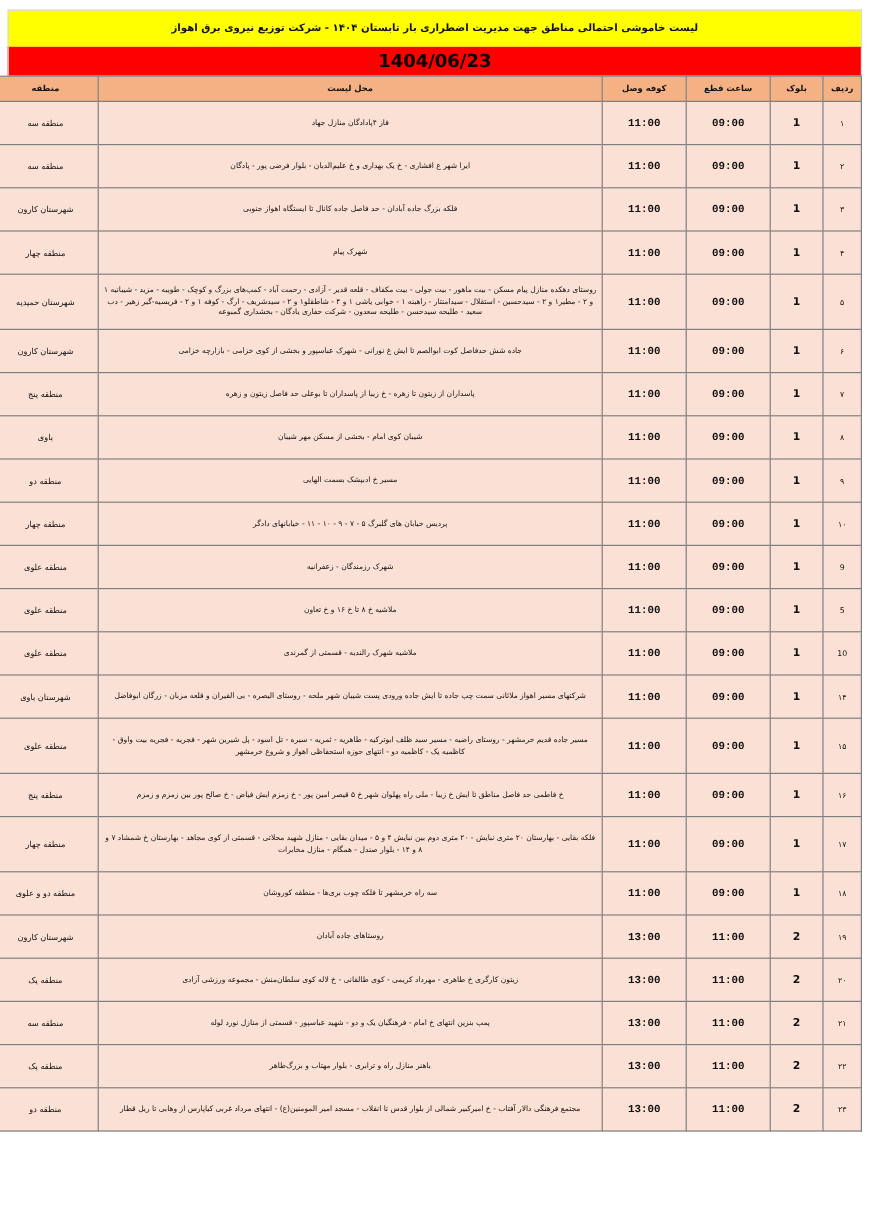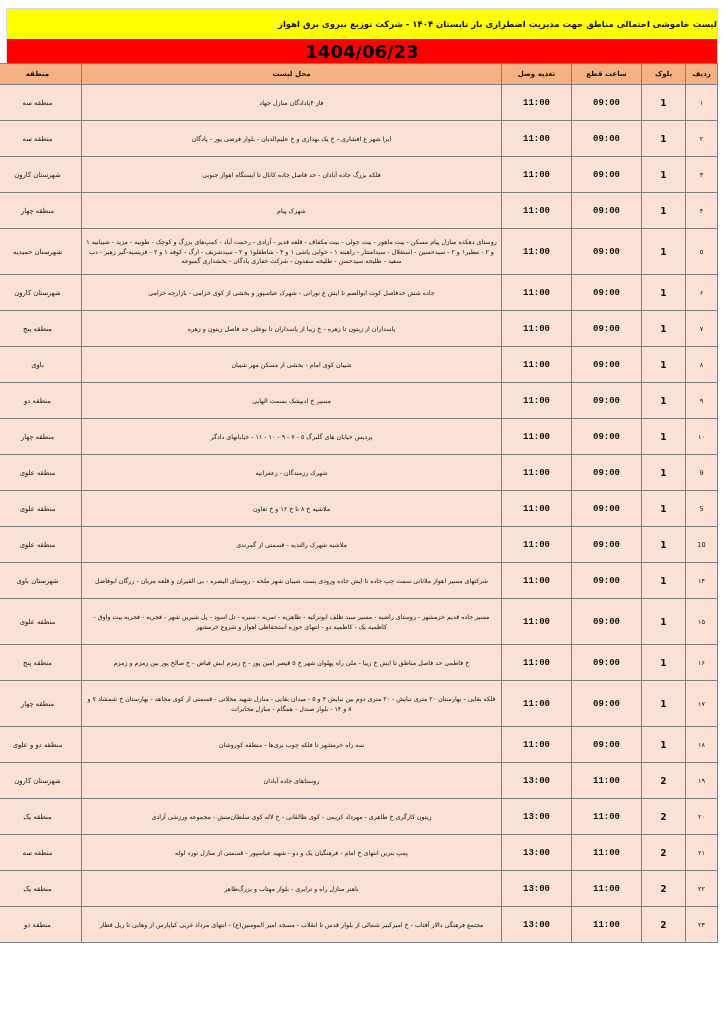--- a/index.html
+++ b/index.html
@@ -21,20 +21,21 @@
     box-sizing: border-box;
     padding: 8px 6px 0 6px;
   }
 
   
   .title-banner {
     background: #ffff00;
     height: 30px;
     display: flex;
     align-items: center;
+    justify-content: center;
     border: 1px solid #d9d9d9;
     border-bottom: none;
   }
   .title-banner .title-text {
     font-size: 8.5px;
     font-weight: 700;
     color: #111111;
     letter-spacing: 0;
     white-space: nowrap;
   }
@@ -43,21 +44,21 @@
     background: #ff0000;
     height: 24px;
     display: flex;
     align-items: center;
     justify-content: center;
     border: 1px solid #d9d9d9;
     border-top: none;
     border-bottom: none;
   }
   .date-banner .date-text {
-    font-size: 18px;
+    font-size: 15px;
     font-weight: 700;
     color: #000000;
     direction: ltr;
   }
 
   
   table.outage {
     width: 100%;
     border-collapse: collapse;
     table-layout: fixed;
@@ -139,21 +140,21 @@
       <col class="c-off">
       <col class="c-on">
       <col class="c-loc">
       <col class="c-reg">
     </colgroup>
     <thead>
       <tr>
         <th>ردیف</th>
         <th>بلوک</th>
         <th>ساعت قطع</th>
-        <th>تغذیه وصل</th>
+        <th>کوفه وصل</th>
         <th>محل لیست</th>
         <th>منطقه</th>
       </tr>
     </thead>
     <tbody id="table-body">
         <tr class="data-row">
           <td class="cell-row">۱</td>
           <td class="cell-block">1</td>
           <td class="cell-off">09:00</td>
           <td class="cell-on">11:00</td>

